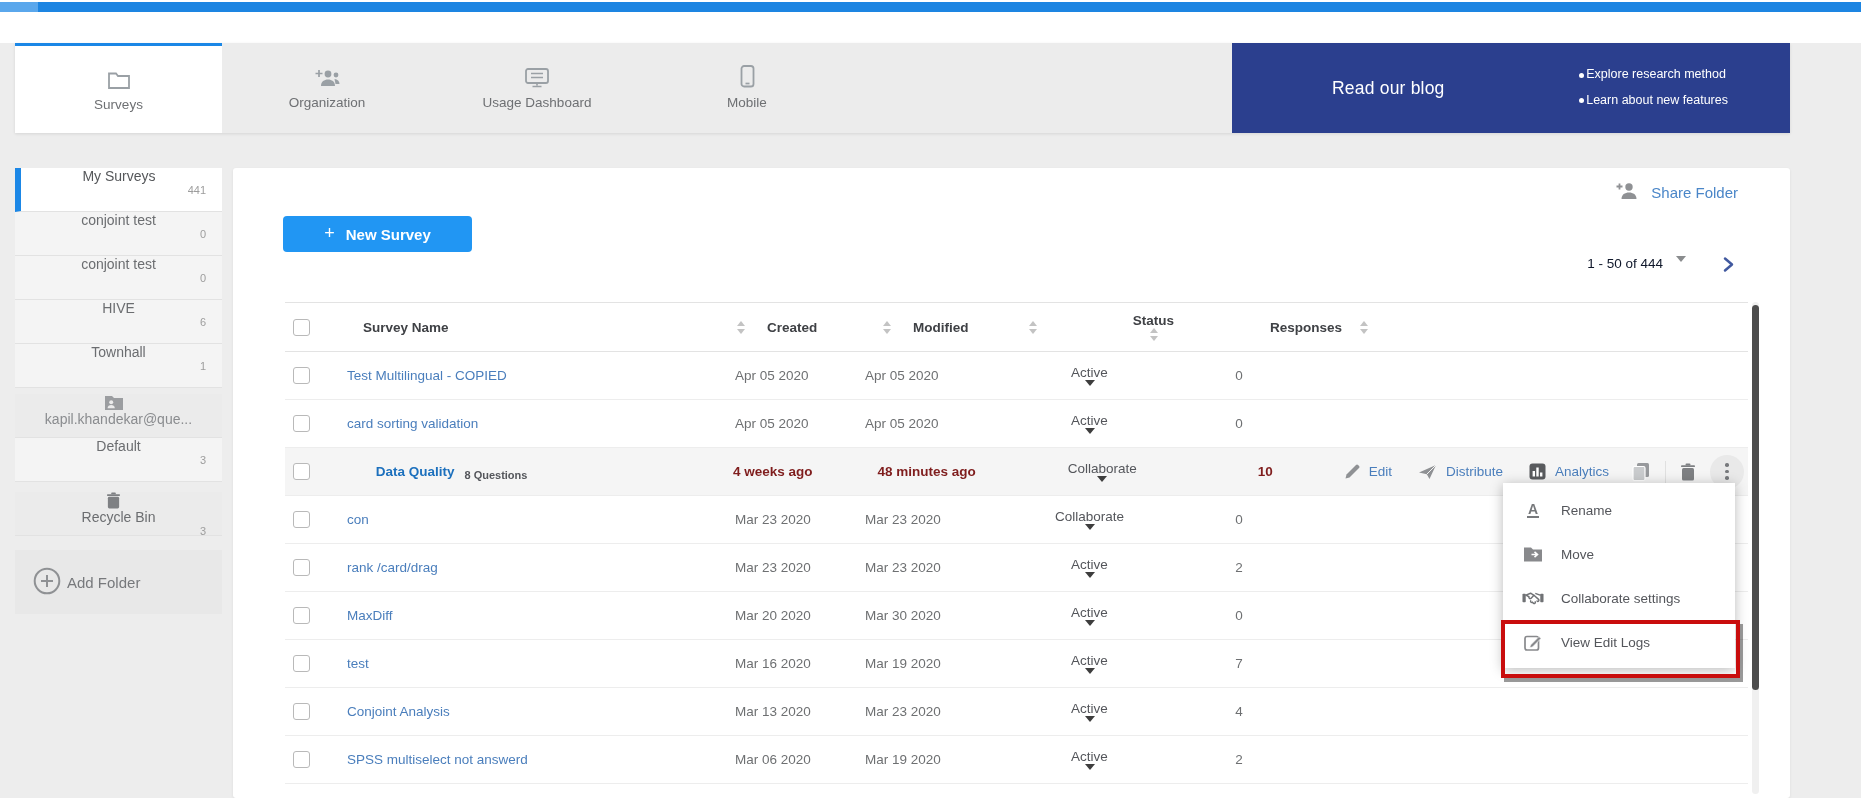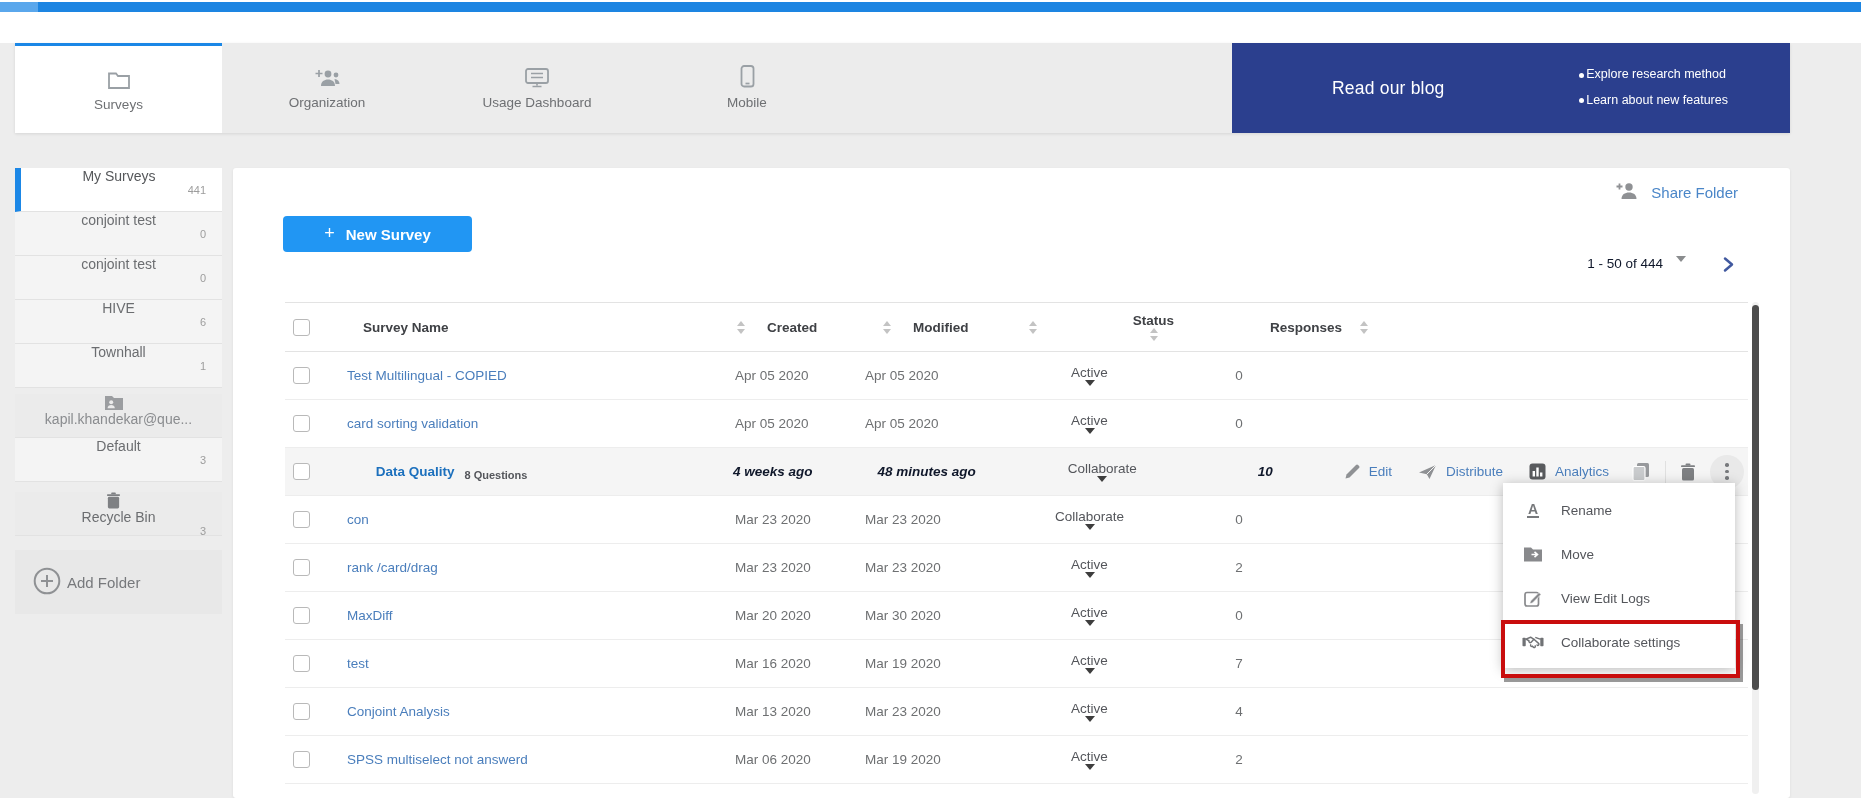--- a/index.html
+++ b/index.html
@@ -63,21 +63,21 @@
   .cb { width:17px; height:17px; border:1px solid #b9b9b9; border-radius:3px; background:#fff; cursor:pointer; }
   .sort { display:flex; flex-direction:column; gap:3px; cursor:pointer; }
   .sort i { display:block; width:0; height:0; border-left:4px solid transparent; border-right:4px solid transparent; }
   .sort .up { border-bottom:5px solid #c3c3c3; }
   .sort .dn { border-top:5px solid #c3c3c3; }
   .sname { color:#4a7ebc; text-decoration:none; cursor:pointer; }
   .trow .dt, .trow .rv { color:#6e7072; }
   .trow .st { color:#54565b;text-align:center; }
   .st-caret { width:0; height:0; border-left:5px solid transparent; border-right:5px solid transparent; border-top:6px solid #3e3e3e; cursor:pointer; }
   .trow.hl .sname { font-weight:700; color:#1c70bd; }
-  .trow.hl .dt, .trow.hl .rv { font-weight:700; color:#0f172a;font-style:italic; }
+  .trow.hl .dt, .trow.hl .rv { font-weight:700; color:#7f1d1d; }
   .qbadge { font-size:11px; font-weight:700; color:#54565b; margin-left:10px;margin-top:6px; }
   .nameWrap { display:flex; align-items:center; }
 
   
   .act { display:flex; align-items:center; gap:9px; color:#4a7ebc; font-size:13.5px; cursor:pointer; }
   .act + .act { margin-left:26px; }
   .adiv { width:1px; height:22px; background:#e0e0e0; margin:0 14px; }
   .icbtn { cursor:pointer; display:flex; align-items:center; }
   .more-btn { width:34px; height:34px; border-radius:50%; background:#e9e9e9; display:flex; align-items:center; justify-content:center; margin-left:14px; cursor:pointer; }
   .dots { display:flex; flex-direction:column; gap:3px; }
@@ -579,35 +579,35 @@
       <span class="micon">
         <svg width="20" height="16" viewBox="0 0 20 16">
             <path d="M1 1.5 h7 l2 2 h9 v12 H1 Z" fill="#88898c"></path>
             <path d="M8.5 8.5 h5 M11.5 5.8 l3 2.7 -3 2.7" stroke="#fff" fill="none" stroke-width="1.6"></path>
           </svg>
       </span>
       <span>Move</span>
     </div>
     <div class="menu-item">
       <span class="micon">
-        <svg width="19" height="19" viewBox="0 0 19 19">
-            <rect x="1" y="3.5" width="13.5" height="13.5" rx="2" fill="none" stroke="#88898c" stroke-width="1.7"></rect>
-            <path d="M6.5 12 L15 3.5 l2 2 L8.5 14 l-2.8.8 Z" fill="#88898c" stroke="#fff" stroke-width="0.7"></path>
-          </svg>
-      </span>
-      <span>View Edit Logs</span>
-    </div>
-    <div class="menu-item">
-      <span class="micon">
         <svg width="23" height="16" viewBox="0 0 23 16">
           <rect x="0.5" y="3.5" width="3.4" height="9" rx="0.8" fill="#707275"></rect>
           <rect x="19.1" y="3.5" width="3.4" height="9" rx="0.8" fill="#707275"></rect>
           <path d="M4 5 L9 3 l3.5 2.2 -3.2 3.2 a1.3 1.3 0 0 1 -1.9-1.7 Z" fill="none" stroke="#707275" stroke-width="1.5" stroke-linejoin="round"></path>
           <path d="M19 5 l-4.5-1.6 M12.5 5.2 l4.8 4.2 a1.2 1.2 0 0 1 -1.6 1.8 M13.8 12 a1.2 1.2 0 0 1 -1.7 1.6 l-1.2-1.1 M10.9 12.5 a1.2 1.2 0 0 1 -1.8-1.5" fill="none" stroke="#707275" stroke-width="1.5" stroke-linecap="round"></path>
         </svg>
       </span>
       <span>Collaborate settings</span>
     </div>
+    <div class="menu-item">
+      <span class="micon">
+        <svg width="19" height="19" viewBox="0 0 19 19">
+            <rect x="1" y="3.5" width="13.5" height="13.5" rx="2" fill="none" stroke="#88898c" stroke-width="1.7"></rect>
+            <path d="M6.5 12 L15 3.5 l2 2 L8.5 14 l-2.8.8 Z" fill="#88898c" stroke="#fff" stroke-width="0.7"></path>
+          </svg>
+      </span>
+      <span>View Edit Logs</span>
+    </div>
   </div>
 
   <div class="abs redbox"></div>
 
 </div>
 
 </body></html>

